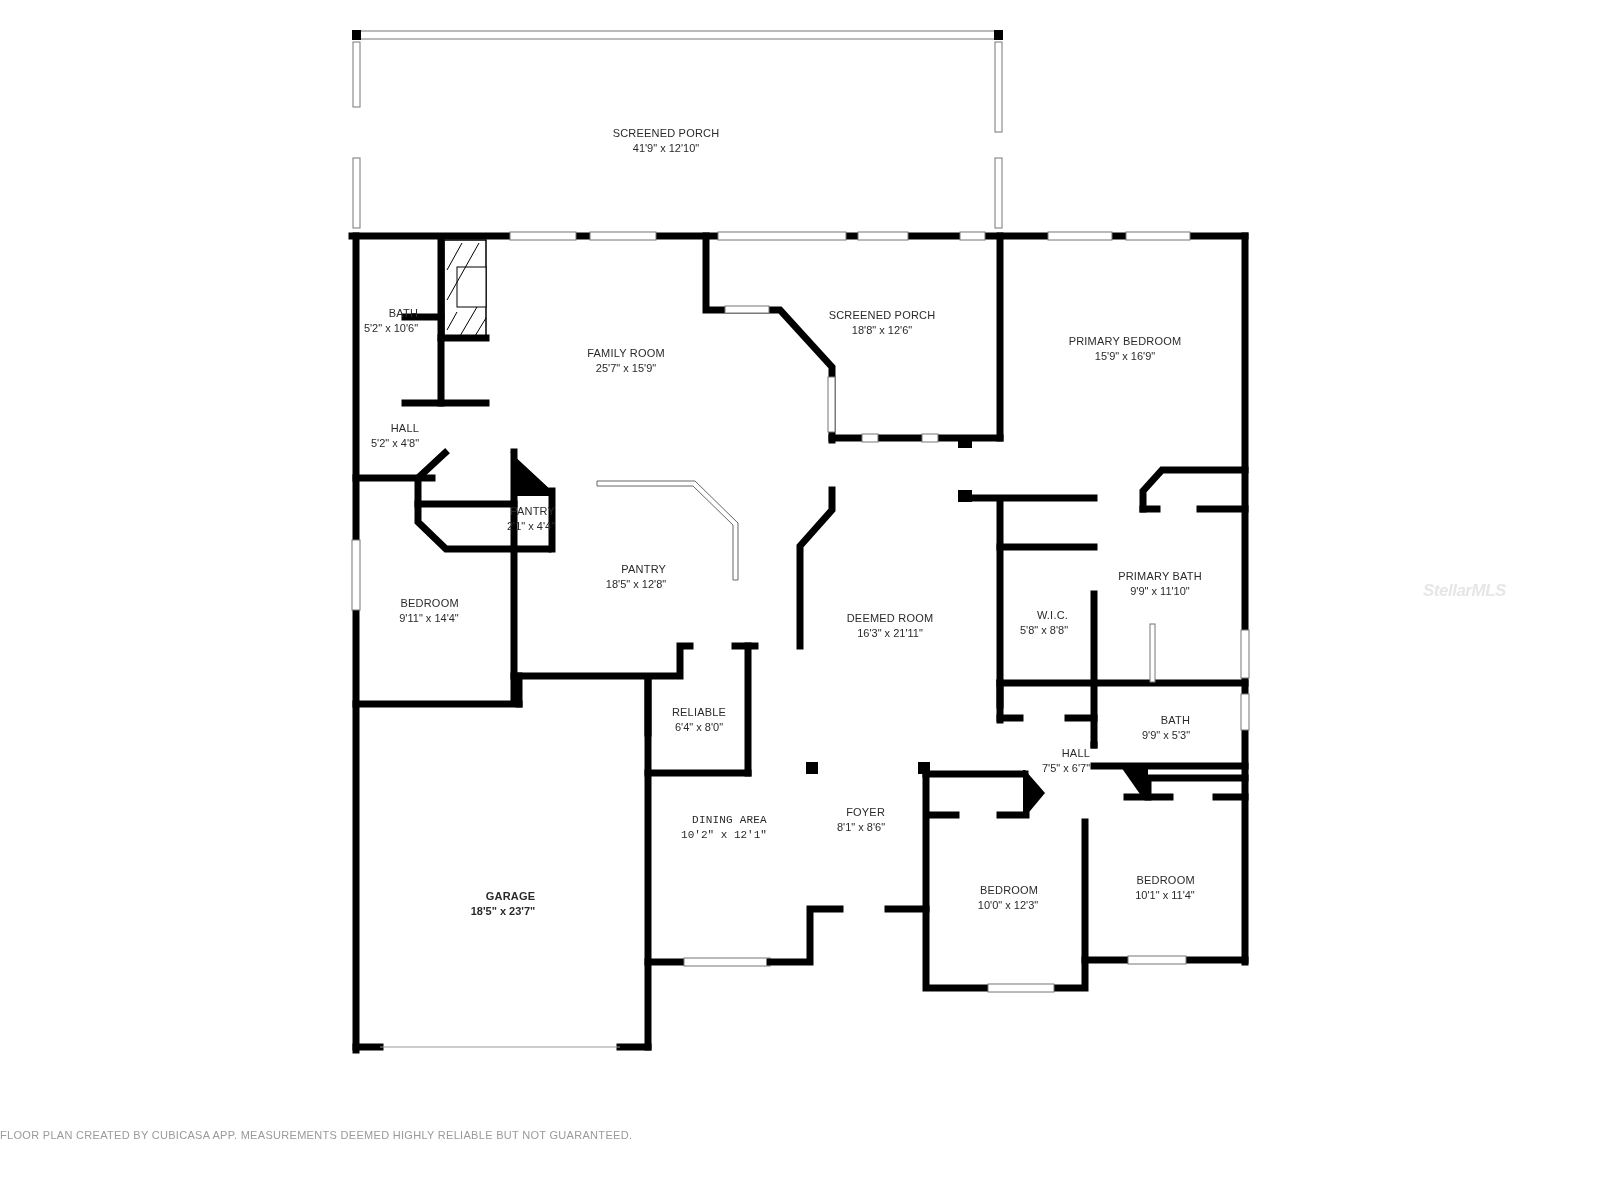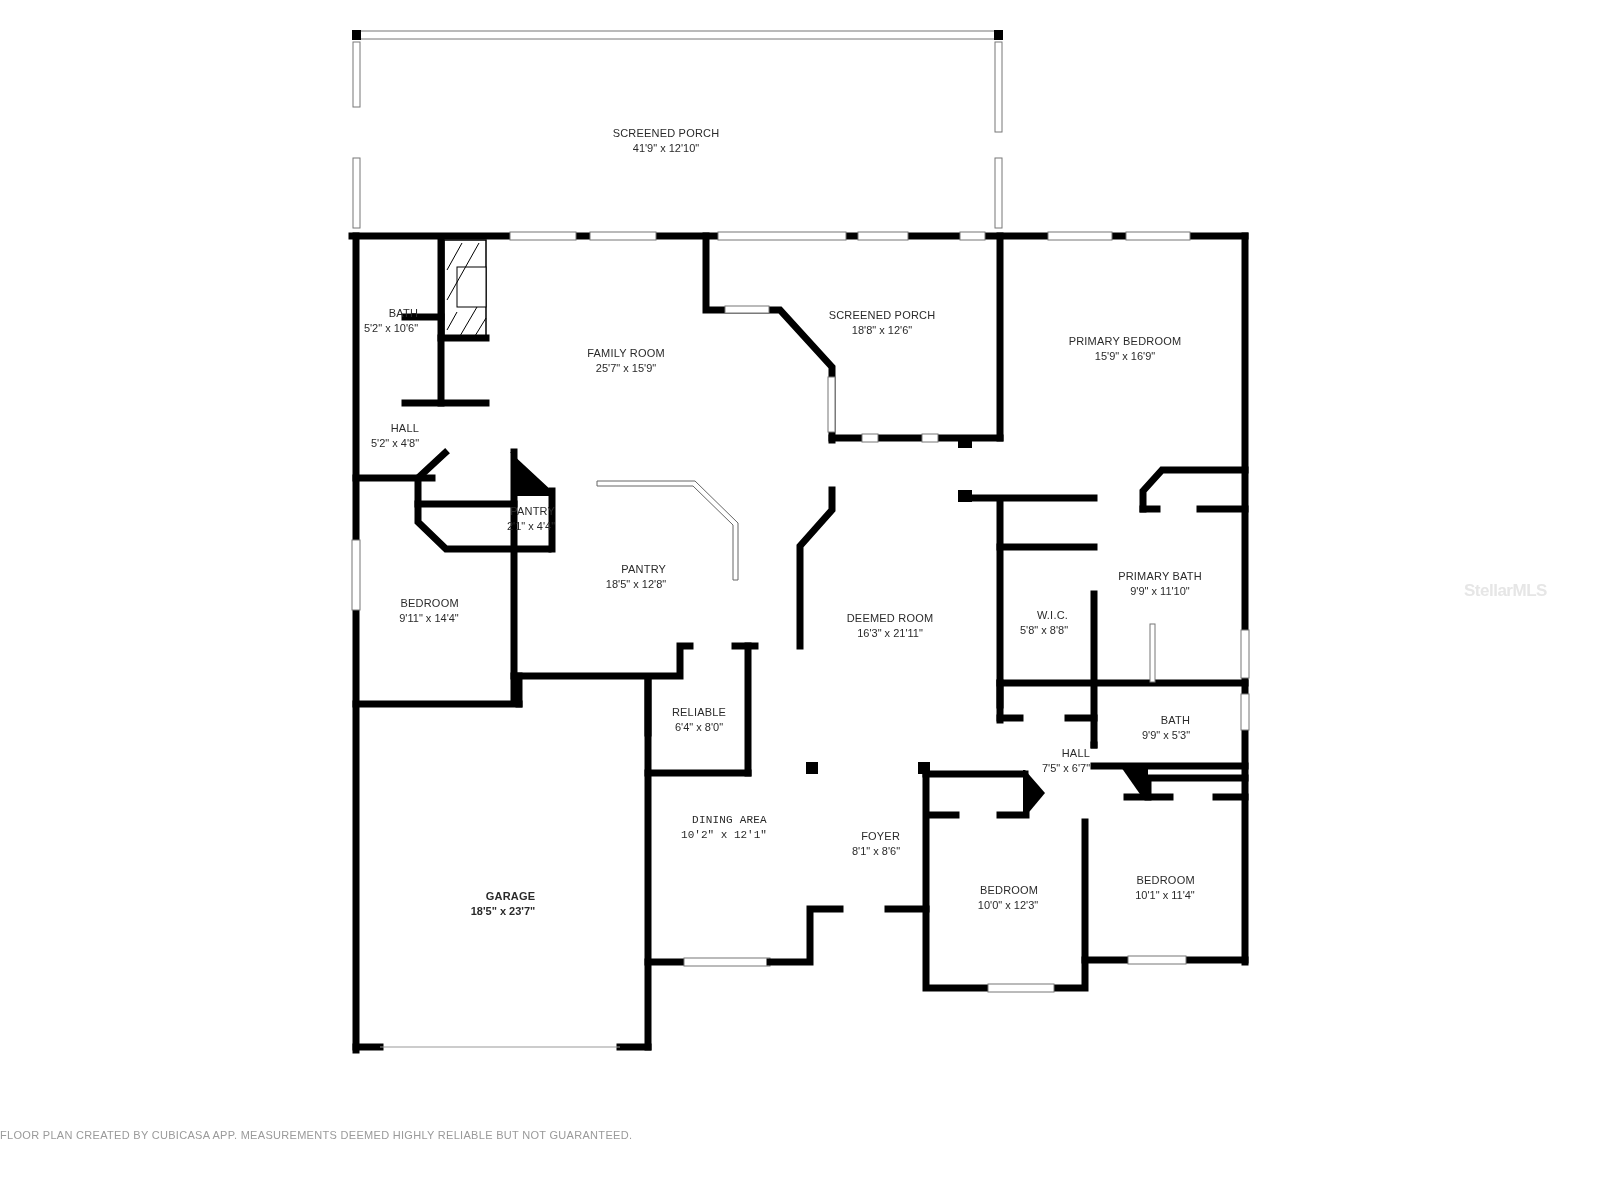--- a/index.html
+++ b/index.html
@@ -9,22 +9,22 @@
   .wall { fill: #000; }
   .wline { stroke: #000; stroke-width: 7; fill: none; stroke-linecap: square; }
   .win { fill: #fff; stroke: #777; stroke-width: 1; }
   .counter { fill: none; stroke: #666; stroke-width: 1; }
   .room-label { position: absolute; transform: translate(-50%, -50%); text-align: center;
                 color: #2a2a2a; font-size: 11px; line-height: 15px; white-space: nowrap; }
   .room-label .name { display: block; letter-spacing: 0.2px; text-align: right; }
   .room-label .dim { display: block; }
   .footer { position: absolute; left: 0; width: 1568px; top: 1129px; 
             color: #9a9a9a; font-size: 11px; letter-spacing: 0.3px; }
-  .watermark { position: absolute; left: 1464px; top: 581px; color: #e6e6e6;
-               font-size: 17px; font-weight: bold; letter-spacing: -0.5px; }
+  .watermark { position: absolute; left: 1423px; top: 581px; color: #e6e6e6;
+               font-size: 17px; font-weight: bold; letter-spacing: -0.5px; font-style: italic; }
 </style>
 </head>
 <body>
 
 <svg id="plan" viewBox="0 0 1600 1200" xmlns="http://www.w3.org/2000/svg">
 
   <g>
     <rect class="win" x="358" y="31" width="642" height="8"></rect>
     <rect class="wall" x="352" y="30" width="9" height="10"></rect>
     <rect class="wall" x="994" y="30" width="9" height="10"></rect>
@@ -193,21 +193,21 @@
     <span class="dim">6'4" x 8'0"</span>
   </div>
   <div class="room-label" style="left:1166px;top:728px;">
     <span class="name">BATH</span>
     <span class="dim">9'9" x 5'3"</span>
   </div>
   <div class="room-label" style="left:1066px;top:761px;">
     <span class="name">HALL</span>
     <span class="dim">7'5" x 6'7"</span>
   </div>
-  <div class="room-label" style="left:861px;top:844px;margin-left:15px;">
+  <div class="room-label" style="left:861px;top:820px;">
     <span class="name">FOYER</span>
     <span class="dim">8'1" x 8'6"</span>
   </div>
   <div class="room-label" style="left:724px;top:828px;font-family:Liberation Mono, monospace;">
     <span class="name">DINING AREA</span>
     <span class="dim">10'2" x 12'1"</span>
   </div>
   <div class="room-label" style="left:503px;top:904px;font-weight:bold;">
     <span class="name">GARAGE</span>
     <span class="dim">18'5" x 23'7"</span>

